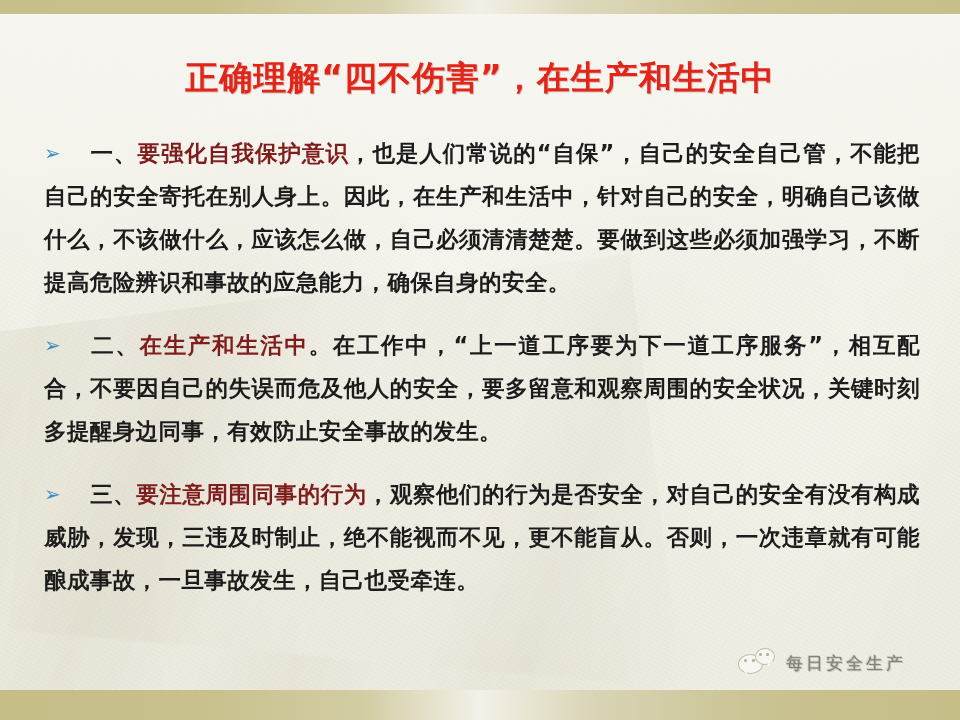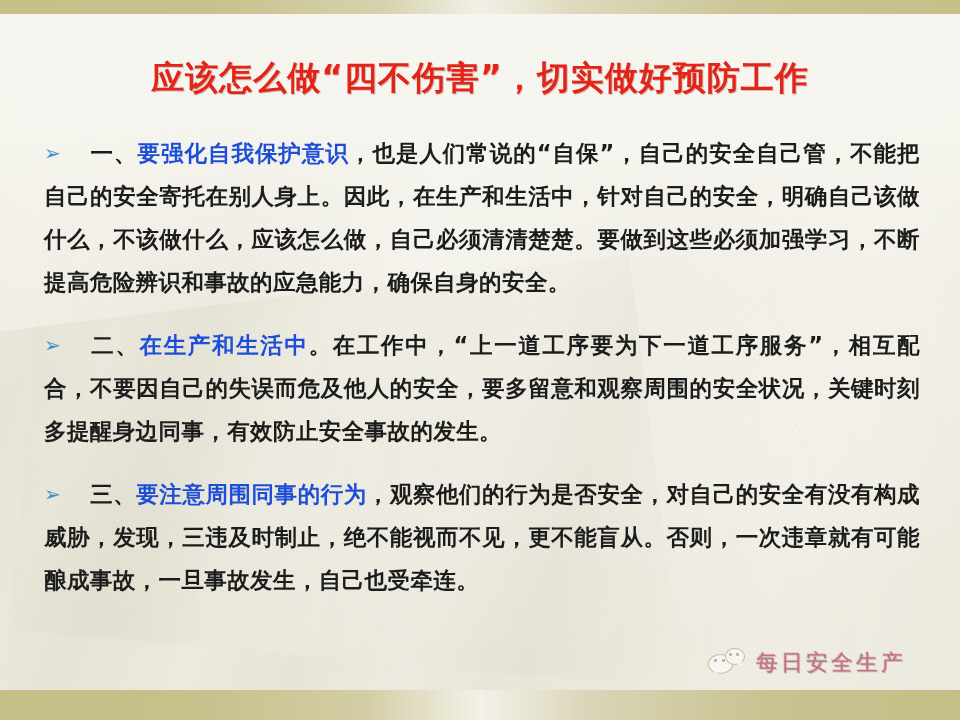--- a/index.html
+++ b/index.html
@@ -131,39 +131,39 @@
     color: #3b8fc4;
     font-size: 20px;
     font-weight: bold;
     vertical-align: 1px;
   }
   .indent {
     display: inline-block;
     width: 26px;
   }
   .hl {
-    color: #1d4ed8;
+    color: #7f1d1d;
   }
   .num {
     color: #1c1c1c;
   }
 
   
   .watermark {
     position: absolute;
     right: 54px;
     bottom: 42px;
     display: flex;
     align-items: center;
     gap: 10px;
     opacity: .62;
   }
   .wm-text {
-    color: #be185d;
-    font-size: 22px;
+    color: #404040;
+    font-size: 17px;
     letter-spacing: 3px;
     font-family: Liberation Mono, monospace;
     text-shadow:
       0 0 1px rgba(120,115,95,.95),
       1px 1px 0 rgba(140,134,110,.55),
       -1px -1px 0 rgba(150,145,120,.40);
   }
   .wm-logo { position: relative; width: 38px; height: 30px; }
   .wm-logo .bub {
     position: absolute;
@@ -194,21 +194,21 @@
   <div class="bg-base"></div>
   <div class="bg-fan"></div>
   <div class="bg-fan2"></div>
   <div class="bg-grain"></div>
   <div class="bg-wash-top"></div>
 
   <div class="bar bar-top"></div>
   <div class="bar bar-bottom"></div>
 
   <div class="title-wrap">
-    <div class="title">应该怎么做“四不伤害”，切实做好预防工作</div>
+    <div class="title">正确理解“四不伤害”，在生产和生活中</div>
   </div>
 
   <div class="content">
 
     <div class="para">
       <p><span class="bullet">➢</span><span class="indent"></span><span class="num">一、</span><span class="hl">要强化自我保护意识</span><span>，也是人们常说的“自保”，自己的安全自己管，不能把自己的安全寄托在别人身上。因此，在生产和生活中，针对自己的安全，明确自己该做什么，不该做什么，应该怎么做，自己必须清清楚楚。要做到这些必须加强学习，不断提高危险辨识和事故的应急能力，确保自身的安全。</span></p>
     </div>
 
     <div class="para">
       <p><span class="bullet">➢</span><span class="indent"></span><span class="num">二、</span><span class="hl">在生产和生活中</span><span>。在工作中，“上一道工序要为下一道工序服务”，相互配合，不要因自己的失误而危及他人的安全，要多留意和观察周围的安全状况，关键时刻多提醒身边同事，有效防止安全事故的发生。</span></p>

